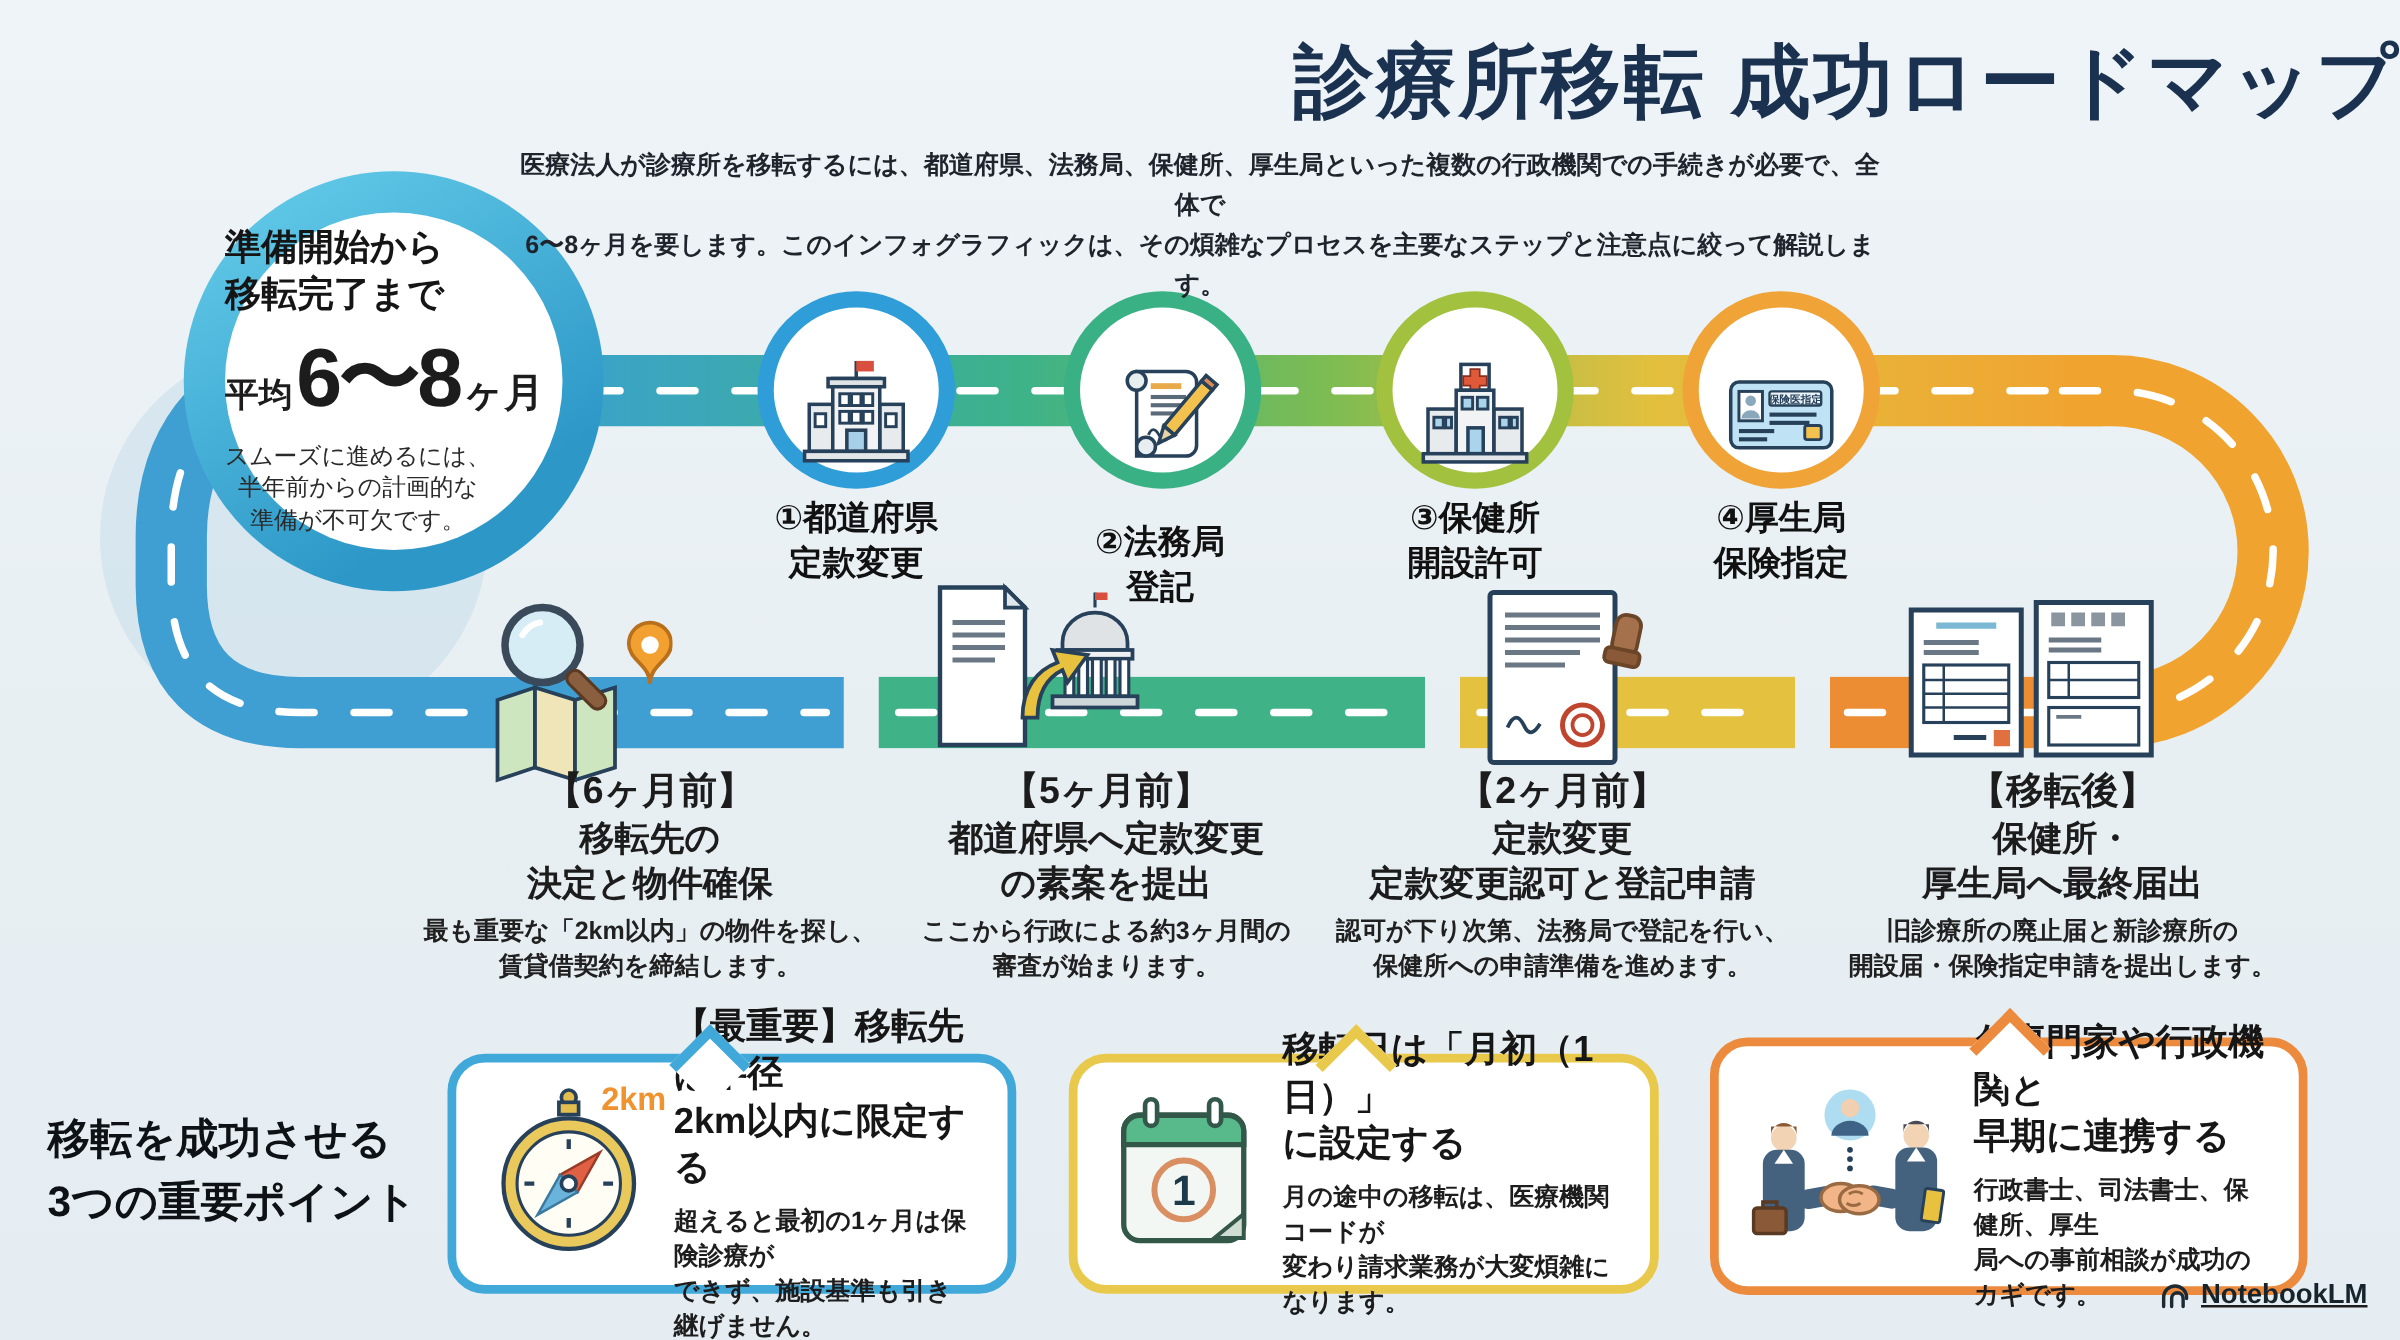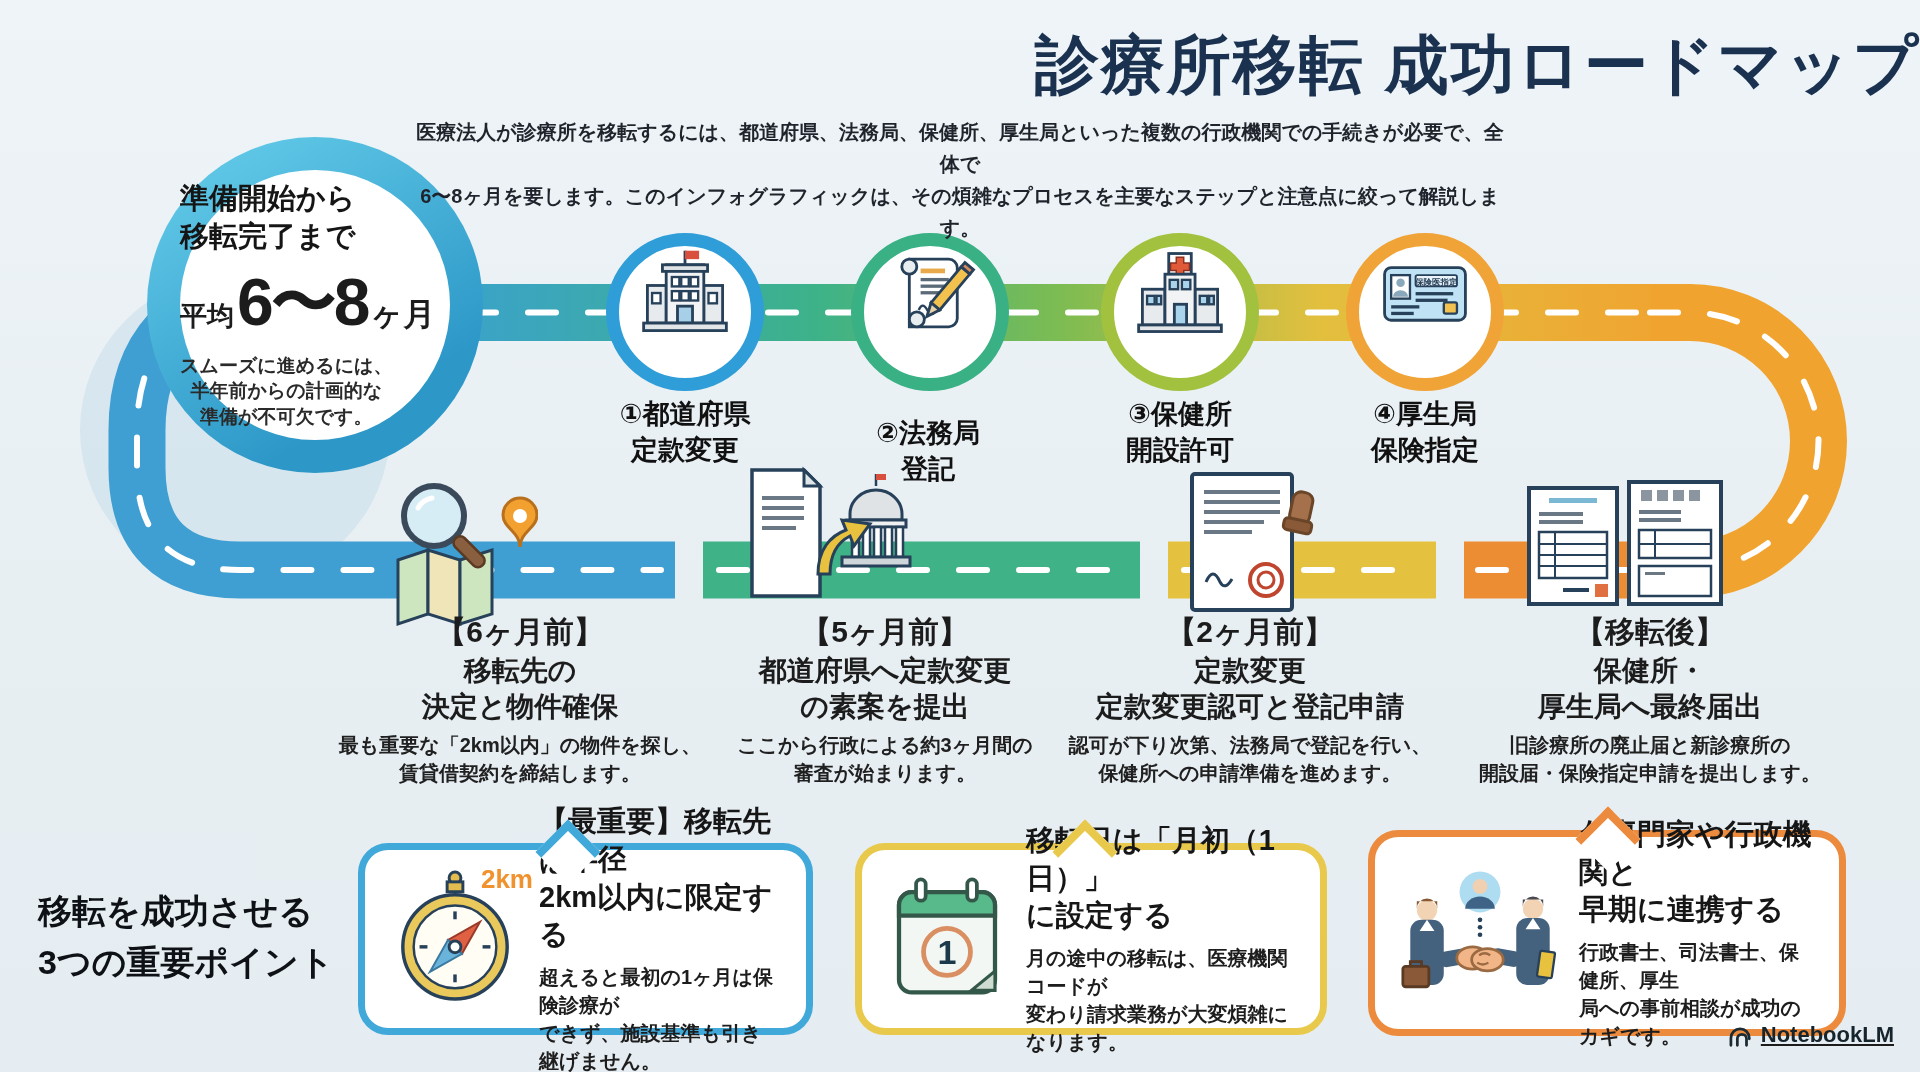--- a/index.html
+++ b/index.html
@@ -18,24 +18,24 @@
 
   .big-circle{left:147px;top:137px;width:336px;height:336px;border-radius:50%;
               background:linear-gradient(150deg,#68cfeb 0%,#2d98c8 75%);z-index:2;}
   .big-inner{position:absolute;inset:33px;background:#fff;border-radius:50%;
              display:flex;flex-direction:column;align-items:flex-start;justify-content:center;text-align:center;}
   .bc-head{font-size:29px;font-weight:800;line-height:1.3;color:#151515;}
   .bc-avg{display:flex;align-items:baseline;gap:3px;margin-top:2px;}
   .bc-pre{font-size:27px;font-weight:800;}
   .bc-val{font-size:66px;font-weight:800;letter-spacing:-3px;}
   .bc-unit{font-size:32px;font-weight:800;}
-  .bc-note{font-size:19px;font-weight:700;line-height:1.35;color:#2a2a2a;margin-top:5px;}
+  .bc-note{font-size:19px;font-weight:400;line-height:1.35;color:#2a2a2a;margin-top:5px;}
 
   .step-circle{top:233px;width:158px;height:158px;border-radius:50%;background:#fff;
-               box-sizing:border-box;display:flex;align-items:flex-start;justify-content:center;z-index:2;}
+               box-sizing:border-box;display:flex;align-items:flex-end;justify-content:center;z-index:2;}
   .s1{left:606px;border:13px solid #2f9ed8;}
   .s2{left:851px;border:13px solid #39b184;}
   .s3{left:1101px;border:13px solid #a2c23f;}
   .s4{left:1346px;border:13px solid #f0a438;}
   .step-label{top:396px;width:280px;font-size:27px;font-weight:800;line-height:1.35;
               text-align:center;color:#111;z-index:3;}
   .l1{left:545px;}.l2{left:788px;margin-top:19px;}.l3{left:1040px;}.l4{left:1285px;}
 
   .mid-icon{z-index:2;}
 

